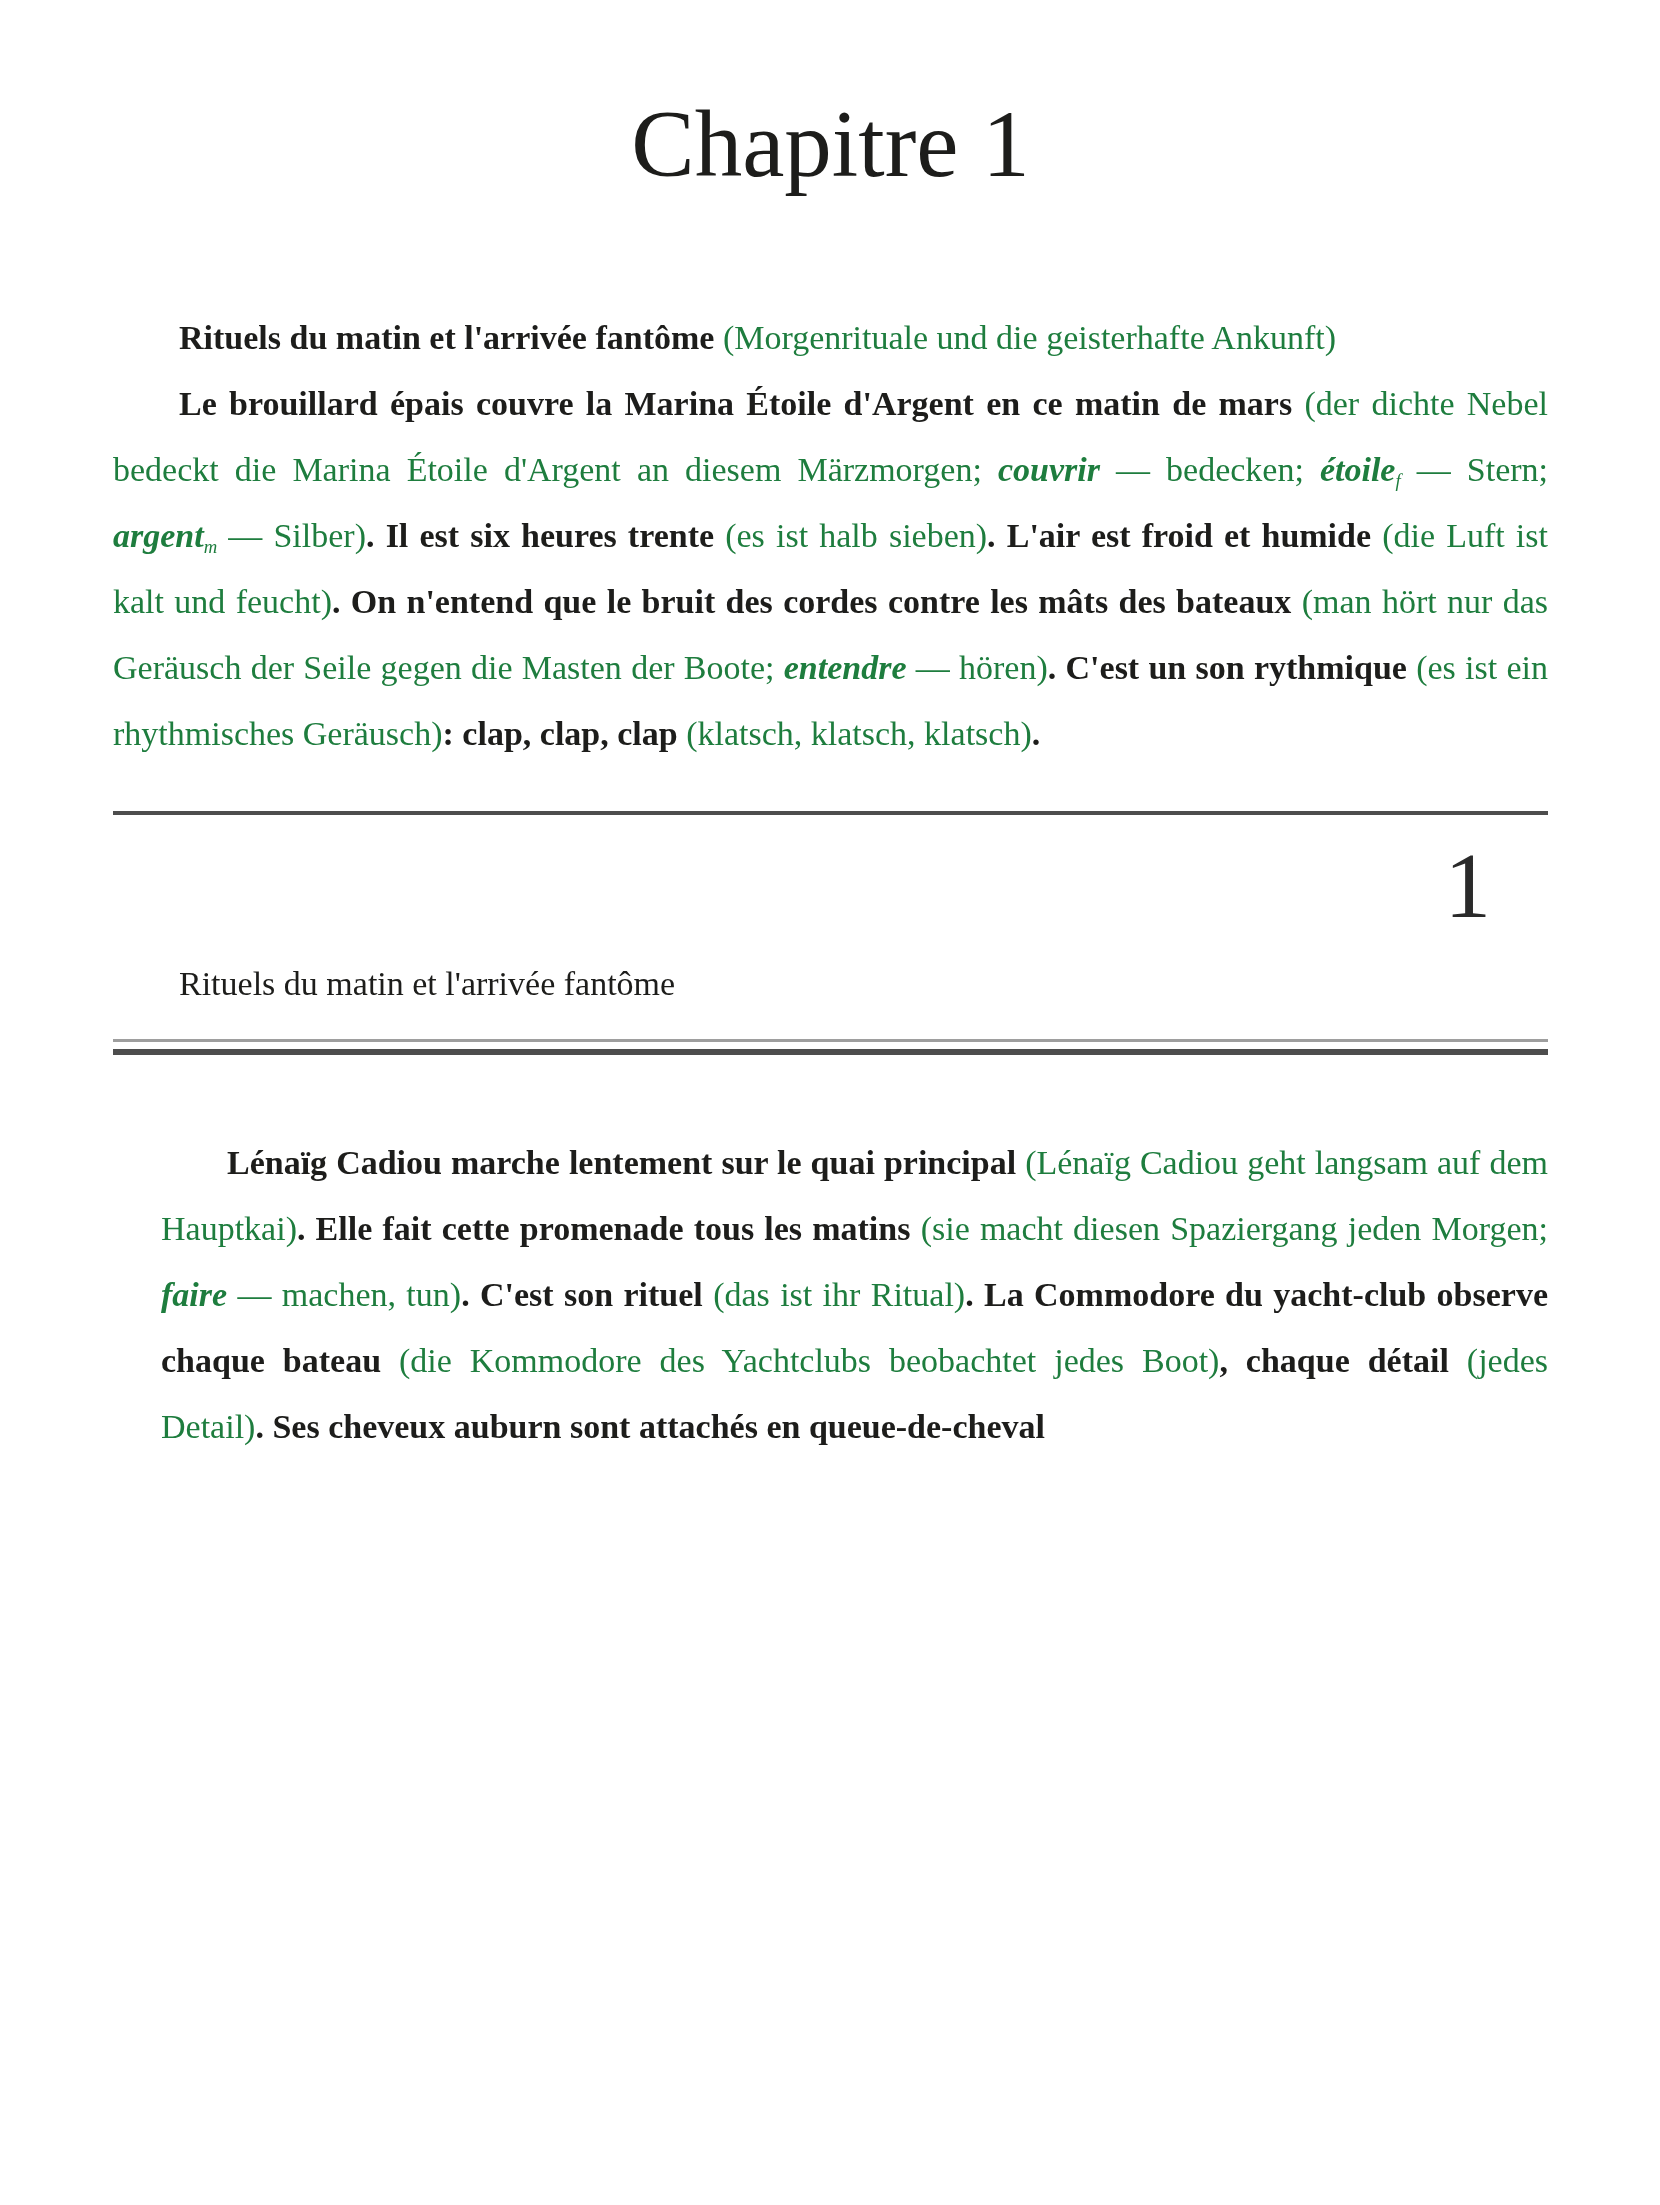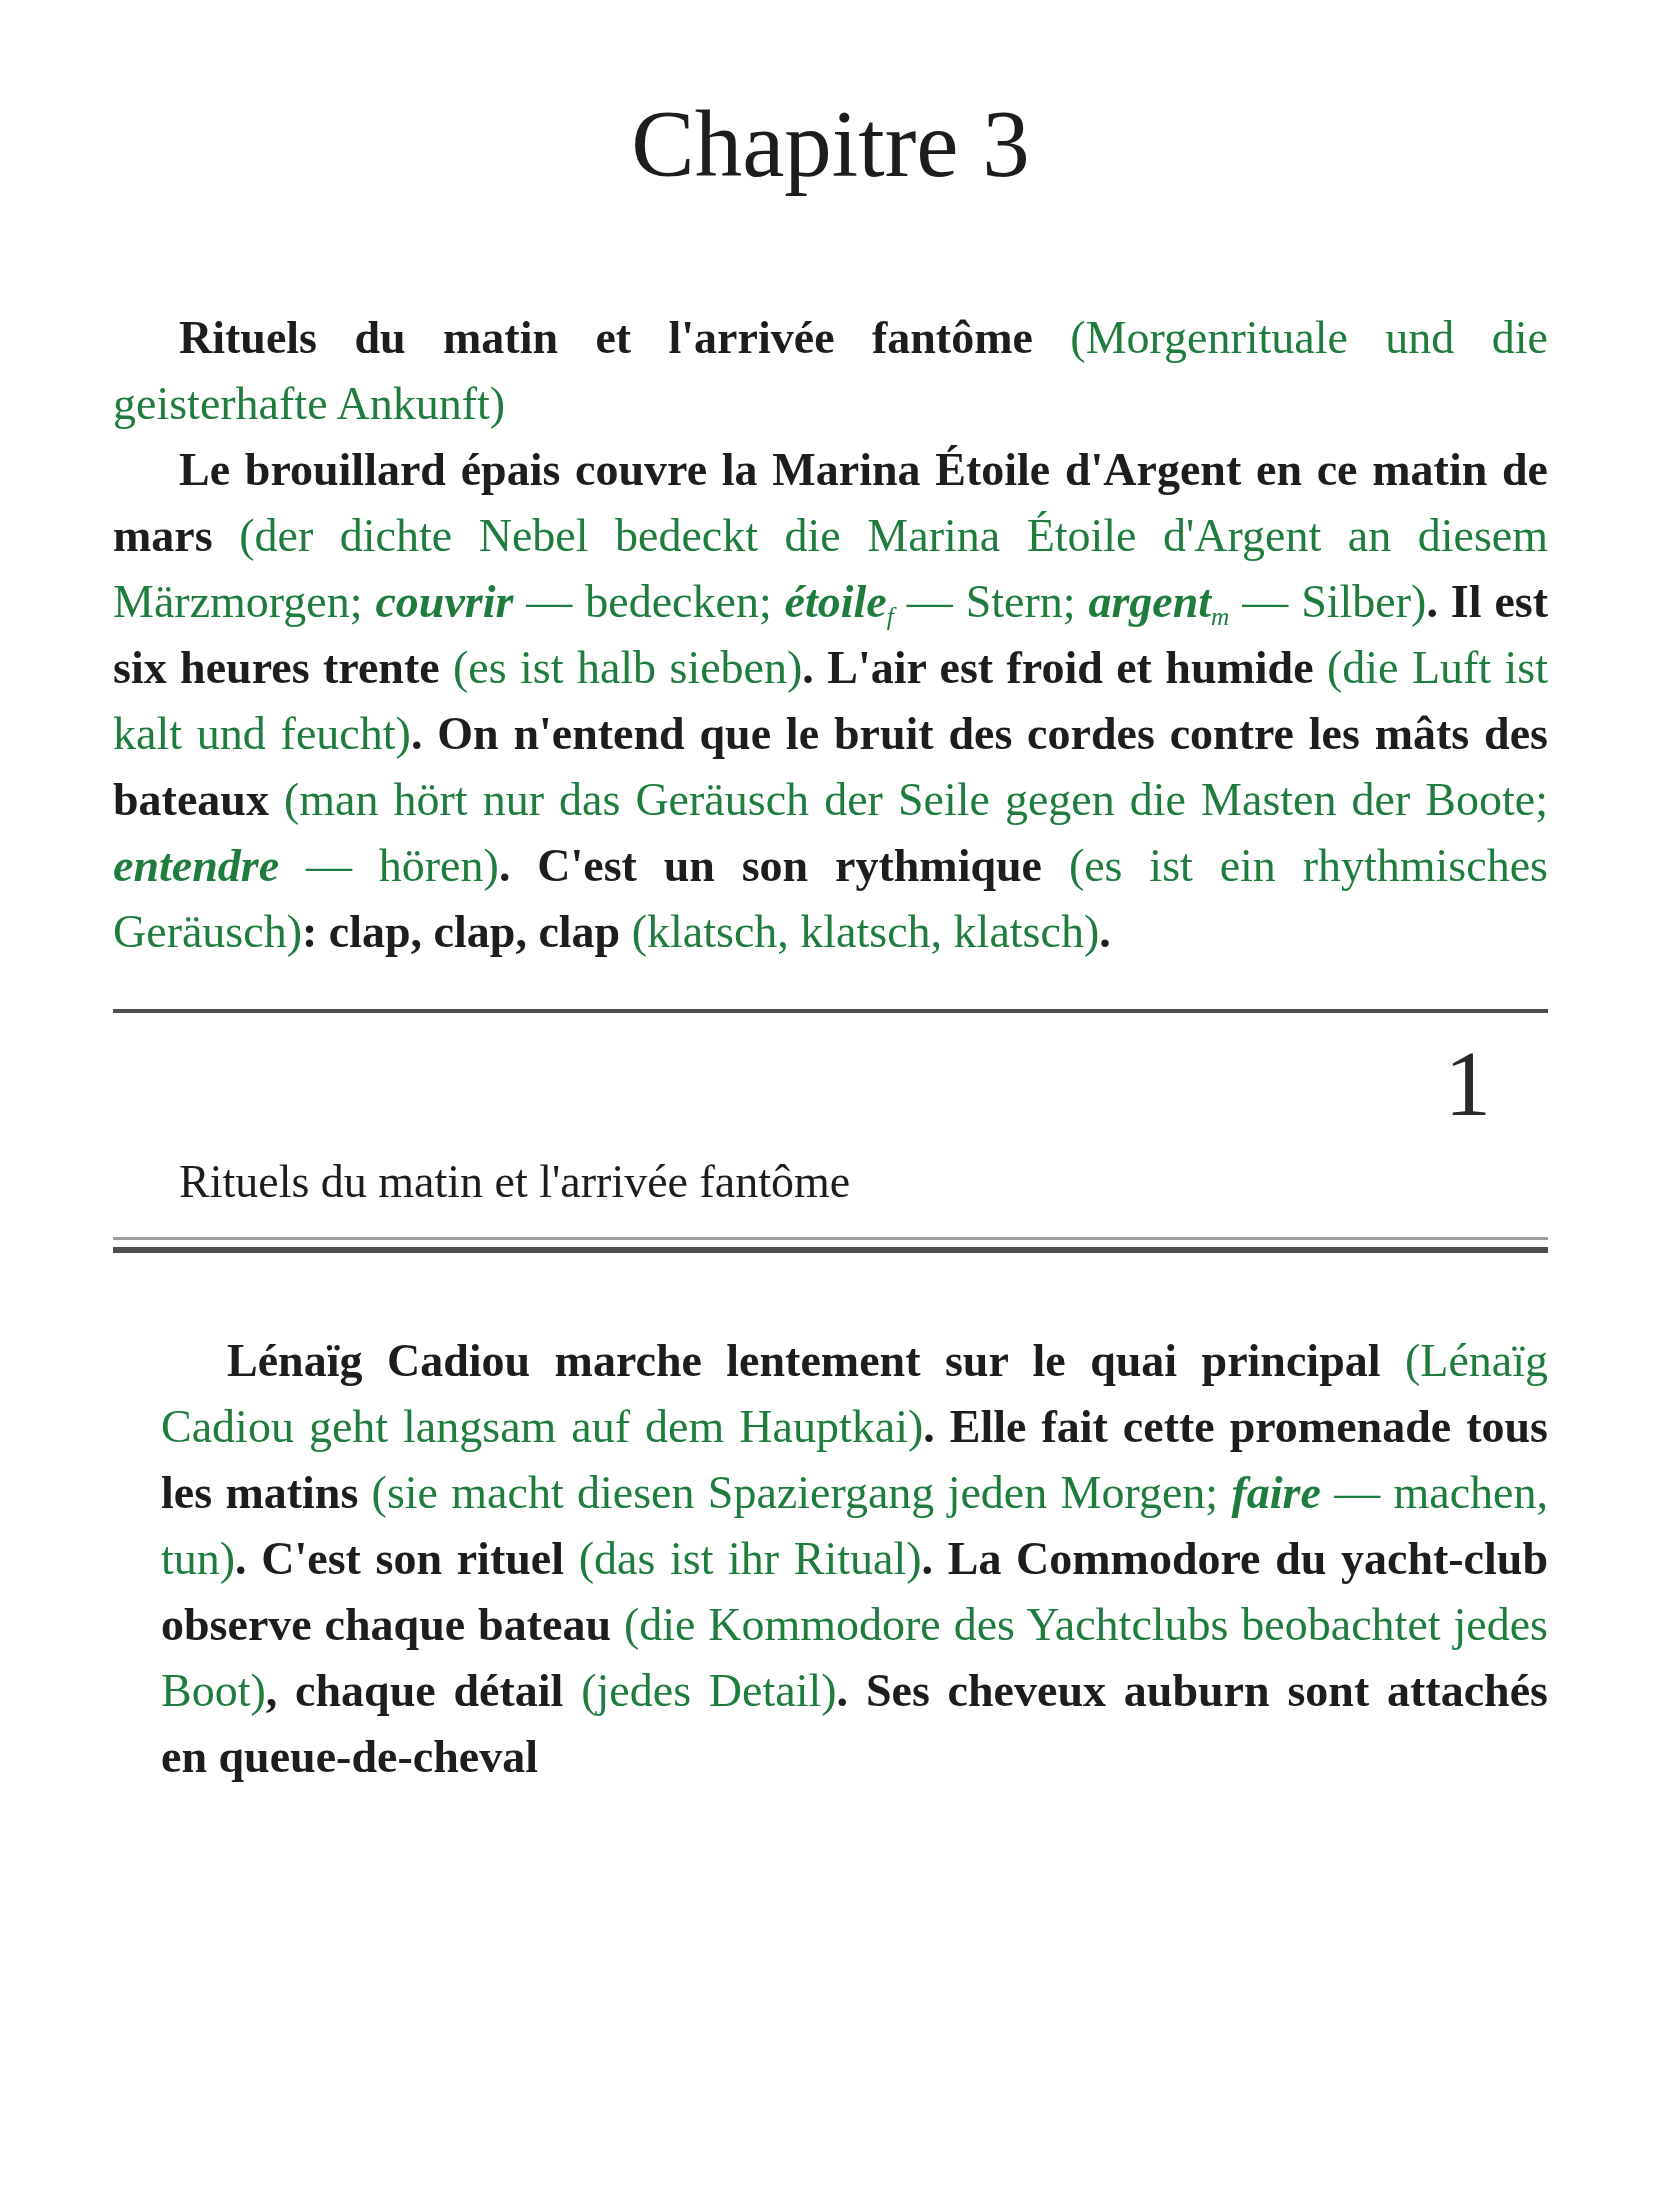--- a/index.html
+++ b/index.html
@@ -24,21 +24,21 @@
   }
   .title{
     margin-top:87px;
     text-align:center;
     font-size:95px;
     font-weight:normal;
     line-height:1.2;
     color:var(--ink);
   }
   .para{
-    font-size:46px;
+    font-size:34px;
     line-height:66px;
     text-align:justify;
     text-indent:66px;
     color:var(--ink);
     hyphens:manual;
     -webkit-hyphens:manual;
   }
   .interlinear-1{margin-top:104px;}
   .plain-section{margin-top:19.4px;}
   .interlinear-2{margin-top:75px;margin-left:48px;}
@@ -71,21 +71,21 @@
     font-size:0.55em;
     vertical-align:-0.32em;
     line-height:0;
   }
 </style>
 </head>
 <body>
 
 <main class="page">
 
-  <h1 class="title">Chapitre 3</h1>
+  <h1 class="title">Chapitre 1</h1>
 
   <section class="interlinear-1">
     <p class="para"><span class="run-b">Rituels du matin et l'arrivée fantôme </span><span class="run-g">(Morgenrituale und die geisterhafte Ankunft)</span></p>
     <p class="para"><span class="run-b">Le brouillard épais couvre la Marina Étoile d'Argent en ce matin de mars </span><span class="run-g">(der dichte Nebel bedeckt die Marina Étoile d'Argent an diesem Märzmorgen; </span><span class="run-gbi">couvrir</span><span class="run-g"> — </span><span class="run-gi">bedecken; </span><span class="run-gbi">étoile</span><span class="run-gsub">f</span><span class="run-g"> — </span><span class="run-gi">Stern; </span><span class="run-gbi">argent</span><span class="run-gsub">m</span><span class="run-g"> — </span><span class="run-gi">Silber</span><span class="run-g">)</span><span class="run-b">. Il est six heures trente </span><span class="run-g">(es ist halb sieben)</span><span class="run-b">. L'air est froid et humide </span><span class="run-g">(die Luft ist kalt und feucht)</span><span class="run-b">. On n'entend que le bruit des cordes contre les mâts des bateaux </span><span class="run-g">(man hört nur das Geräusch der Seile gegen die Masten der Boote; </span><span class="run-gbi">entendre</span><span class="run-g"> — </span><span class="run-gi">hören</span><span class="run-g">)</span><span class="run-b">. C'est un son rythmique </span><span class="run-g">(es ist ein rhythmisches Geräusch)</span><span class="run-b">: clap, clap, clap </span><span class="run-g">(klatsch, klatsch, klatsch)</span><span class="run-b">.</span></p>
   </section>
 
   <div class="rule-single"></div>
 
   <div class="chapter-num">1</div>
 

